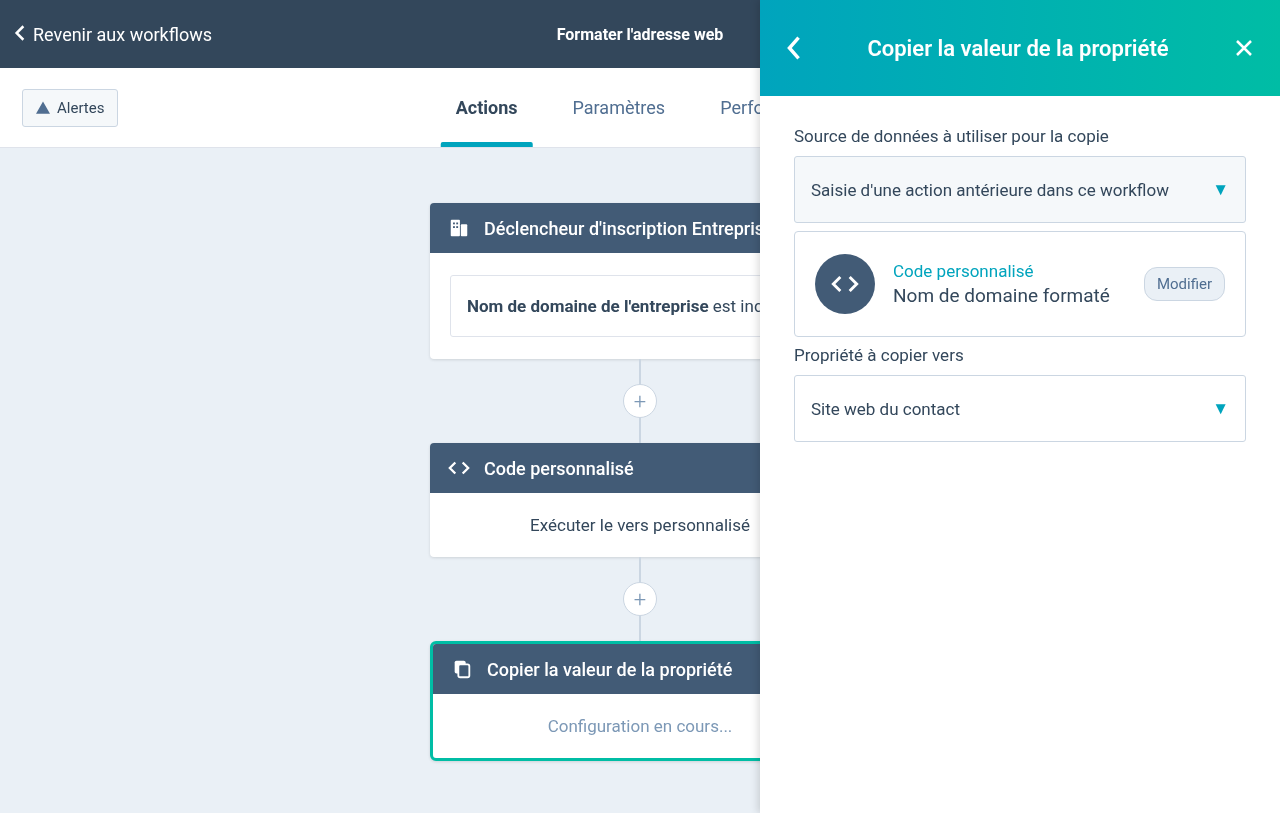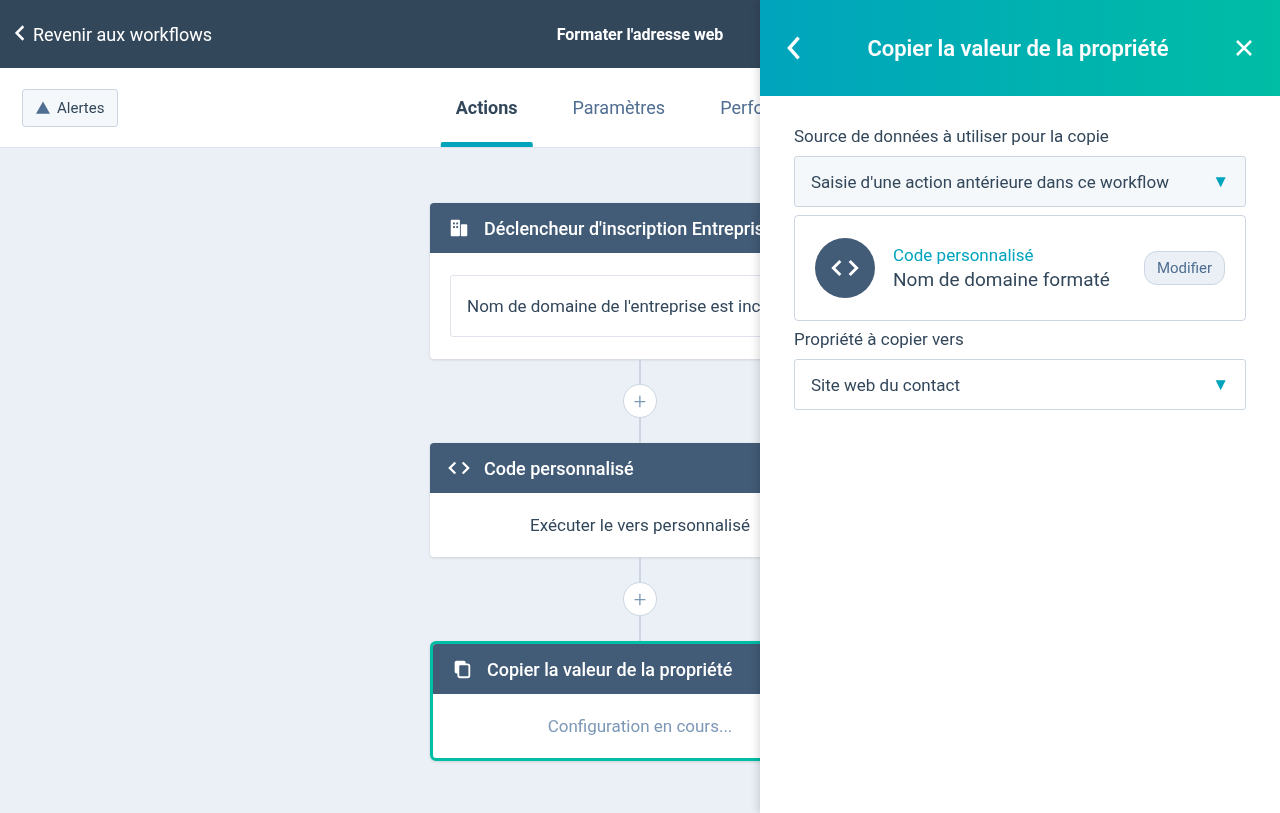--- a/index.html
+++ b/index.html
@@ -15,33 +15,33 @@
 .tab{font-size:18px;color:#506e91;cursor:pointer;height:100%;display:flex;align-items:center;position:relative}
 .tab.active{color:#33475b;font-weight:700}
 .tab.active::after{content:"";position:absolute;bottom:0;left:-15px;right:-15px;height:5px;background:#00a4bd;border-radius:2px 2px 0 0}
 .canvas{position:absolute;top:148px;left:0;right:0;bottom:0;overflow:hidden}
 .workflow{position:relative;width:420px;margin:0 auto;padding-top:55px}
 .node{background:#fff;border-radius:4px;box-shadow:0 1px 3px rgba(0,0,0,.12);overflow:hidden}
 .node-header{background:#425b76;color:#fff;padding:14px 18px;display:flex;align-items:center;gap:14px;font-size:18px;font-weight:500}
 .node-header svg{width:22px;height:22px;flex-shrink:0}
 .node-body{padding:22px 20px;font-size:17px;color:#33475b;text-align:center}
 .inner-card{border:1px solid #dfe3eb;border-radius:3px;padding:20px 16px;font-size:17px;text-align:left}
-.inner-card b{font-weight:400}
+.inner-card b{font-weight:700}
 .connector{position:relative;height:84px;display:flex;justify-content:center;align-items:center}
 .connector::before{content:"";position:absolute;top:0;bottom:0;width:2px;background:#cbd6e2}
 .plus-btn{width:34px;height:34px;border-radius:50%;background:#fff;border:1px solid #cbd6e2;display:flex;align-items:center;justify-content:center;color:#7c98b6;z-index:1;cursor:pointer;font-size:22px;font-weight:300}
 .node.selected{border:3px solid #00bda5;border-radius:6px}
 .node.selected .node-header{border-radius:0}
 .side-panel{position:absolute;top:0;right:0;width:520px;height:100%;background:#fff;box-shadow:-2px 0 8px rgba(0,0,0,.15);display:flex;flex-direction:column}
 .panel-header{height:96px;background:linear-gradient(90deg,#00a4bd 0%,#00bda5 100%);display:flex;align-items:center;padding:0 26px;gap:24px;color:#fff}
 .panel-header svg{cursor:pointer}
 .panel-title{flex:1;font-size:22px;font-weight:600;text-align:center}
 .panel-body{padding:30px 34px;display:flex;flex-direction:column;gap:8px}
 .field-label{font-size:17px;color:#33475b;margin-bottom:10px}
-.select-box{border:1px solid #cbd6e2;background:#f5f8fa;border-radius:3px;padding:14px 16px;display:flex;align-items:center;justify-content:space-between;cursor:pointer;font-size:17px;color:#33475b}
+.select-box{border:1px solid #cbd6e2;background:#f5f8fa;border-radius:3px;padding:22px 16px;display:flex;align-items:center;justify-content:space-between;cursor:pointer;font-size:17px;color:#33475b}
 .select-box .caret{color:#00a4bd}
 .source-card{border:1px solid #cbd6e2;border-radius:4px;padding:22px 20px;display:flex;align-items:center;gap:18px}
 .source-icon{width:60px;height:60px;border-radius:50%;background:#425b76;display:flex;align-items:center;justify-content:center;color:#fff;flex-shrink:0}
 .source-text{flex:1}
 .source-text .link{color:#00a4bd;font-size:17px;margin-bottom:3px}
 .source-text .sub{color:#33475b;font-size:19px}
 .modify-btn{border:1px solid #cbd6e2;background:#eaf0f6;padding:7px 12px;border-radius:13px;font-size:15px;color:#506e91;cursor:pointer}
 </style>
 </head>
 <body>

